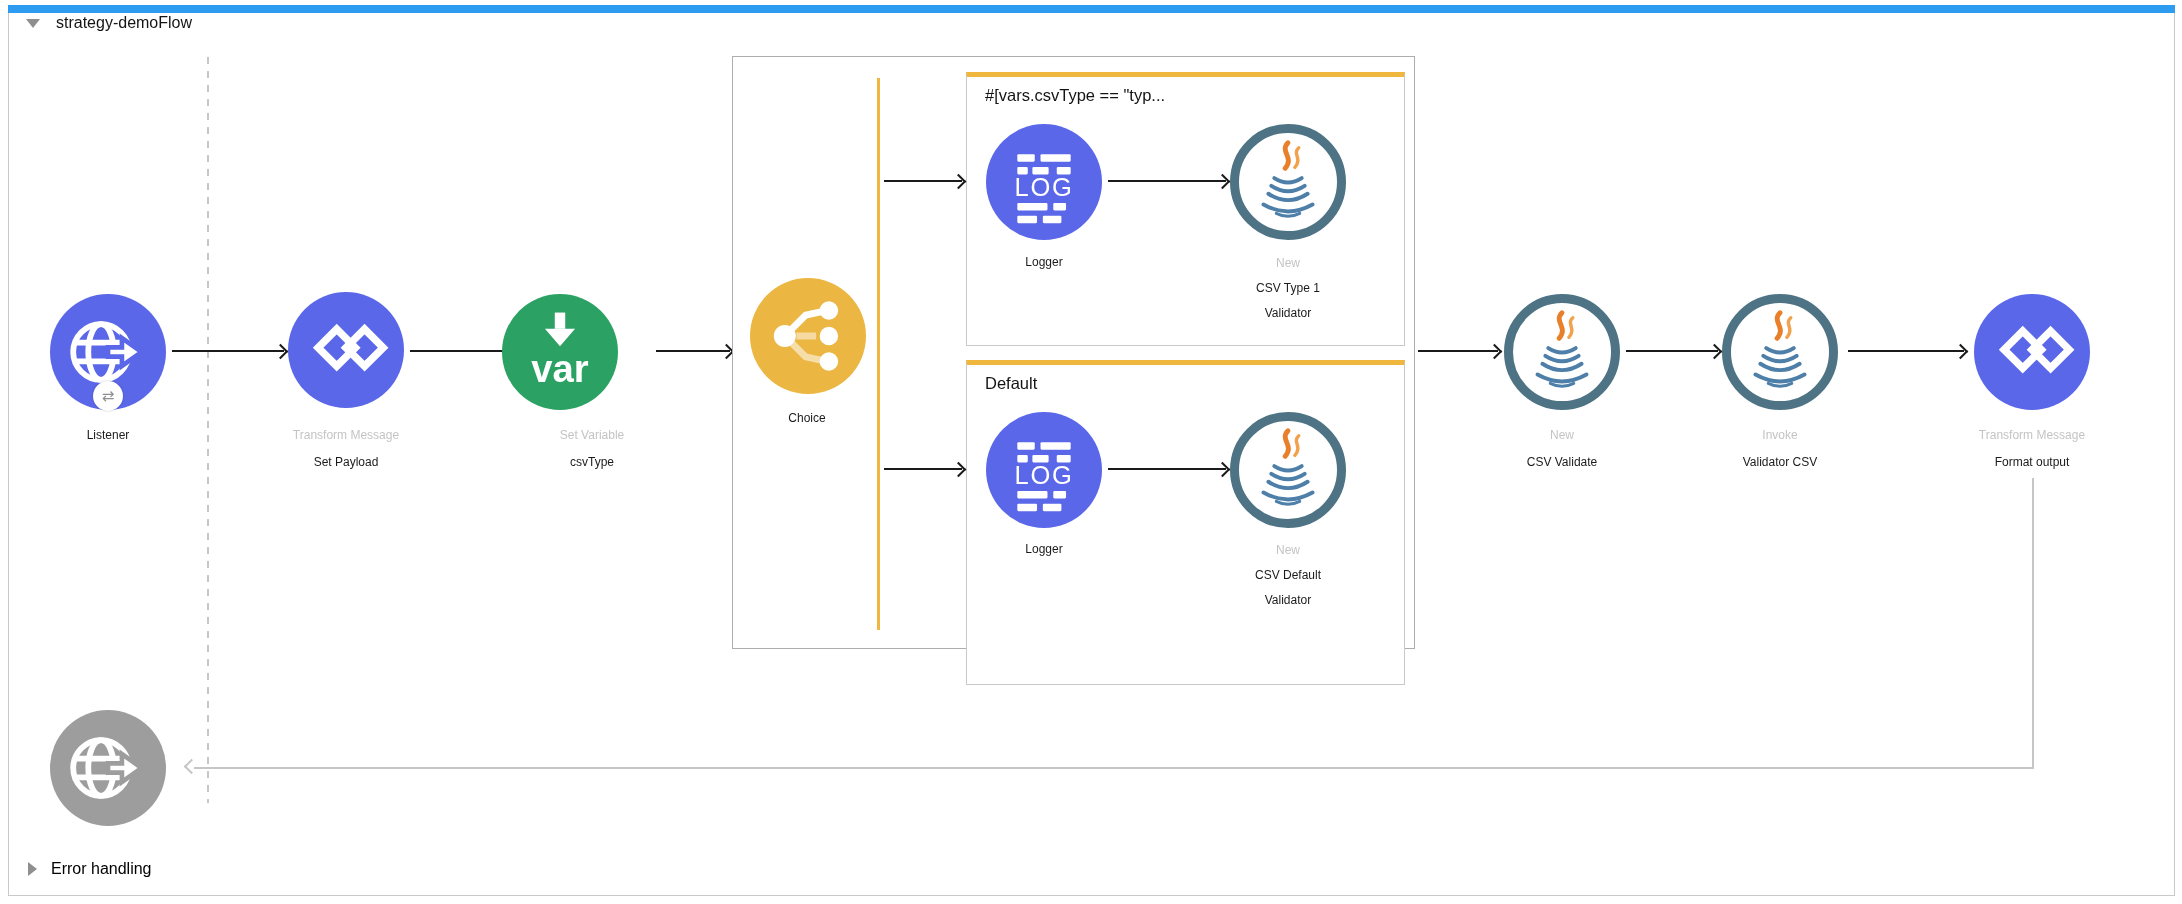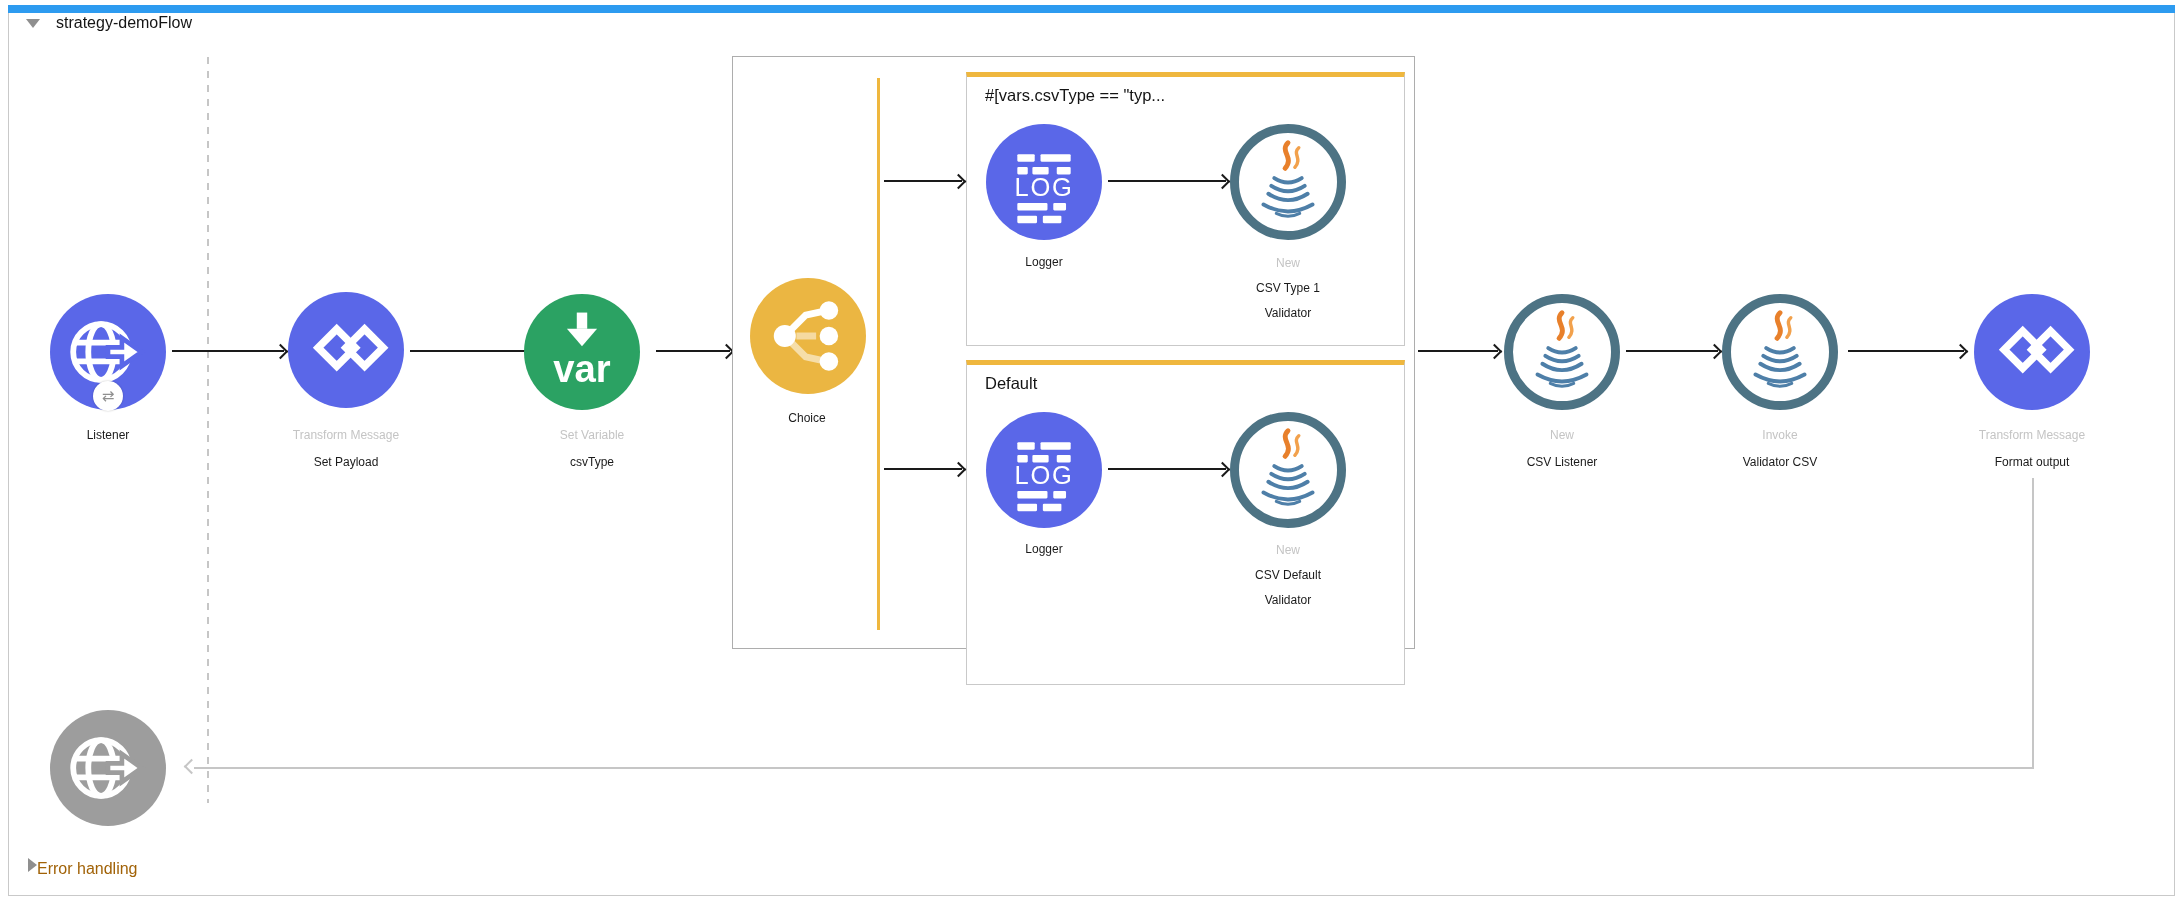--- a/index.html
+++ b/index.html
@@ -50,22 +50,22 @@
                 border-top:5px solid #efb73e; background:#fff; }
   .branch-box .branch-label { margin:9px 0 0 18px; font-size:16.5px; color:#141414; }
   .bb1 { top:72px; height:274px; }
   .bb2 { top:360px; height:325px; }
 
   .ret-v { position:absolute; left:2032px; top:478px; width:2px; height:290px; background:#c6c6c6; }
   .ret-h { position:absolute; left:194px; top:767px; width:1840px; height:2px; background:#c6c6c6; }
   .ret-arrow { position:absolute; left:186px; top:761px; width:11px; height:11px;
                border-left:2px solid #c6c6c6; border-bottom:2px solid #c6c6c6; transform:rotate(45deg); }
 
-  .error-row { position:absolute; left:28px; top:858px; display:flex; align-items:flex-start; gap:0;
-               font-size:16px; color:#a16207; line-height:22px; }
+  .error-row { position:absolute; left:28px; top:858px; display:flex; align-items:center; gap:14px;
+               font-size:16px; color:#000000; line-height:22px; }
 </style>
 </head>
 <body>
 
 <div class="canvas">
 
   <div class="flow-frame"></div>
   <div class="top-accent"></div>
 
   <div class="flow-title-row">
@@ -103,21 +103,21 @@
       </g>
     </svg>
   </div>
   <div class="label" style="left:236px; top:422px;">
     <div class="muted">Transform Message</div>
     <div>Set Payload</div>
   </div>
 
   <div class="arrow" style="left:410px; top:350px; width:120px;"></div>
 
-  <div class="node-circle green" style="left:524px; top:294px;">
+  <div class="node-circle green" style="left:502px; top:294px;">
     <svg viewBox="0 0 100 100">
       <line x1="50" y1="16" x2="50" y2="30" stroke="#ffffff" stroke-width="9"></line>
       <path d="M37,30 L63,30 L50,45 Z" fill="#ffffff"></path>
       <text x="50" y="76" text-anchor="middle" fill="#ffffff" font-size="33" font-weight="600" font-family="Liberation Sans, sans-serif">var</text>
     </svg>
   </div>
   <div class="label" style="left:482px; top:422px;">
     <div class="muted">Set Variable</div>
     <div>csvType</div>
   </div>
@@ -244,21 +244,21 @@
         <path d="M36,46 q14,9 28,0"></path>
         <path d="M33,54 q17,11 34,0"></path>
         <path d="M30,62 q20,13 40,0"></path>
         <path d="M25,73 q25,14 50,0"></path>
         <path d="M38,82 q12,6 24,0" stroke-width="3"></path>
       </g>
     </svg>
   </div>
   <div class="label" style="left:1452px; top:422px;">
     <div class="muted">New</div>
-    <div>CSV Listener</div>
+    <div>CSV Validate</div>
   </div>
 
   <div class="arrow" style="left:1626px; top:350px; width:92px;"></div>
 
   <div class="java-node" style="left:1722px; top:294px;">
     <svg viewBox="0 0 100 100">
       <path d="M50,10 C41,19 57,25 47,36" fill="none" stroke="#e8802b" stroke-width="5" stroke-linecap="round"></path>
       <path d="M61,15 C54,21 65,26 57,35" fill="none" stroke="#f2a14c" stroke-width="3.5" stroke-linecap="round"></path>
       <g fill="none" stroke="#4e7fa8" stroke-width="4" stroke-linecap="round">
         <path d="M36,46 q14,9 28,0"></path>

